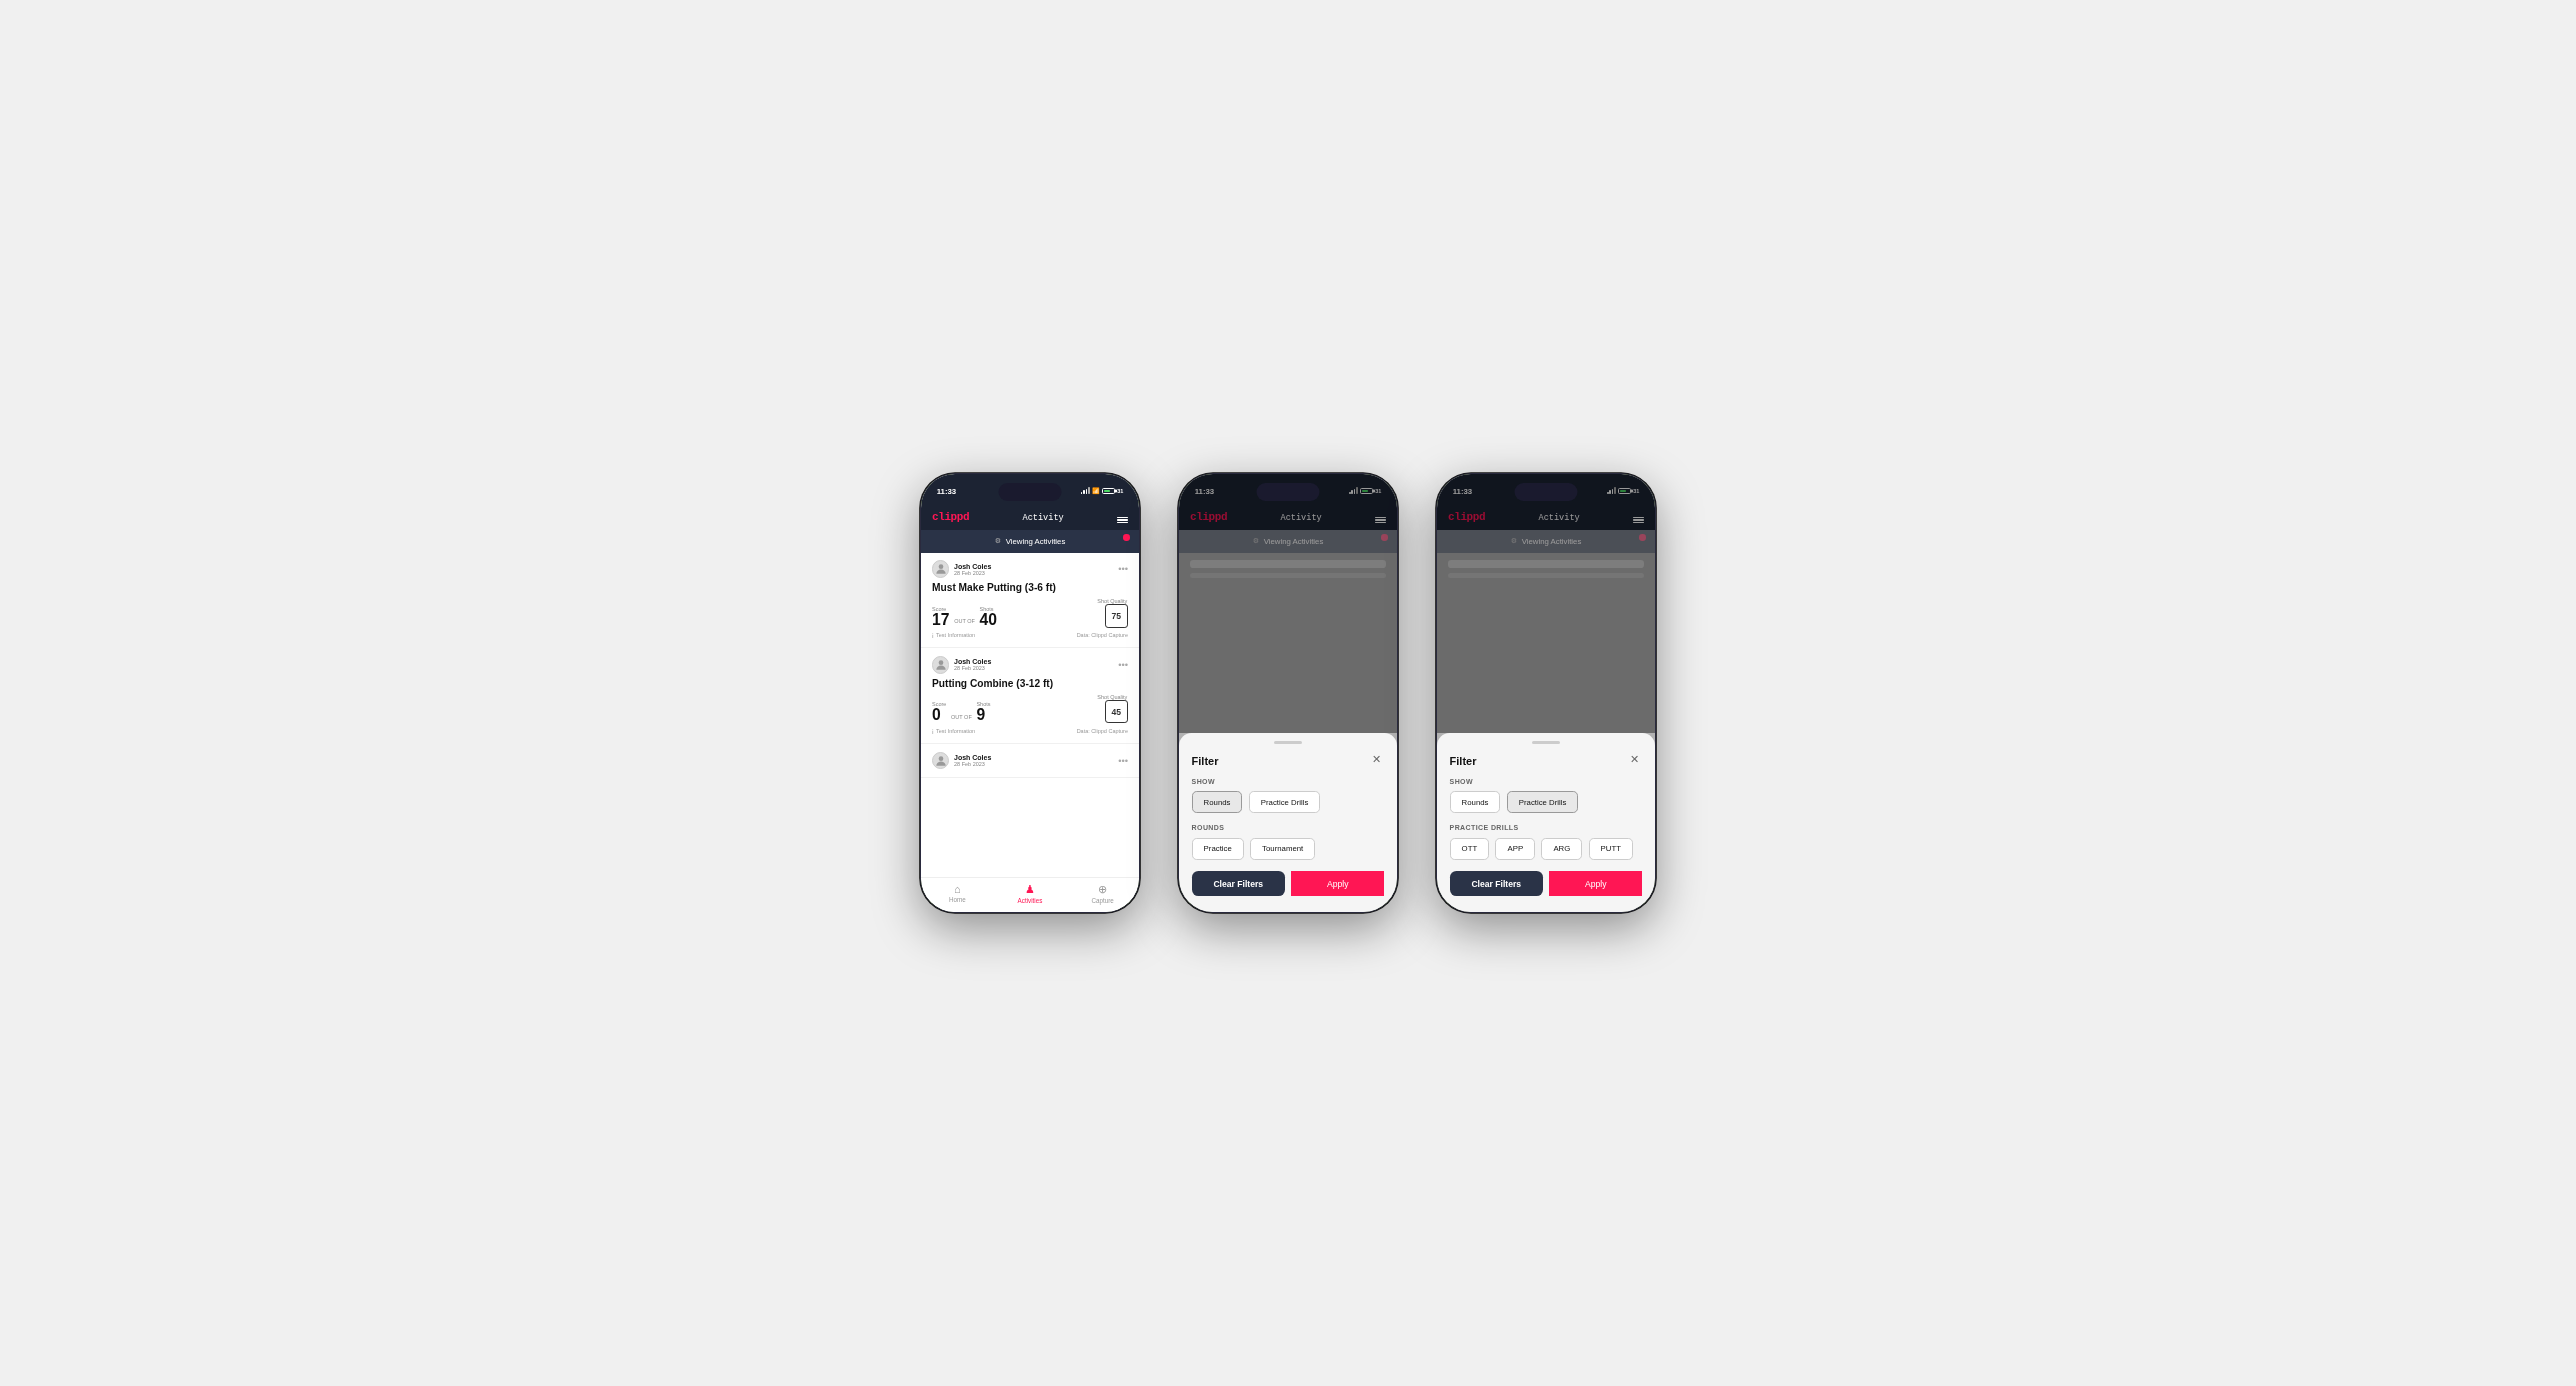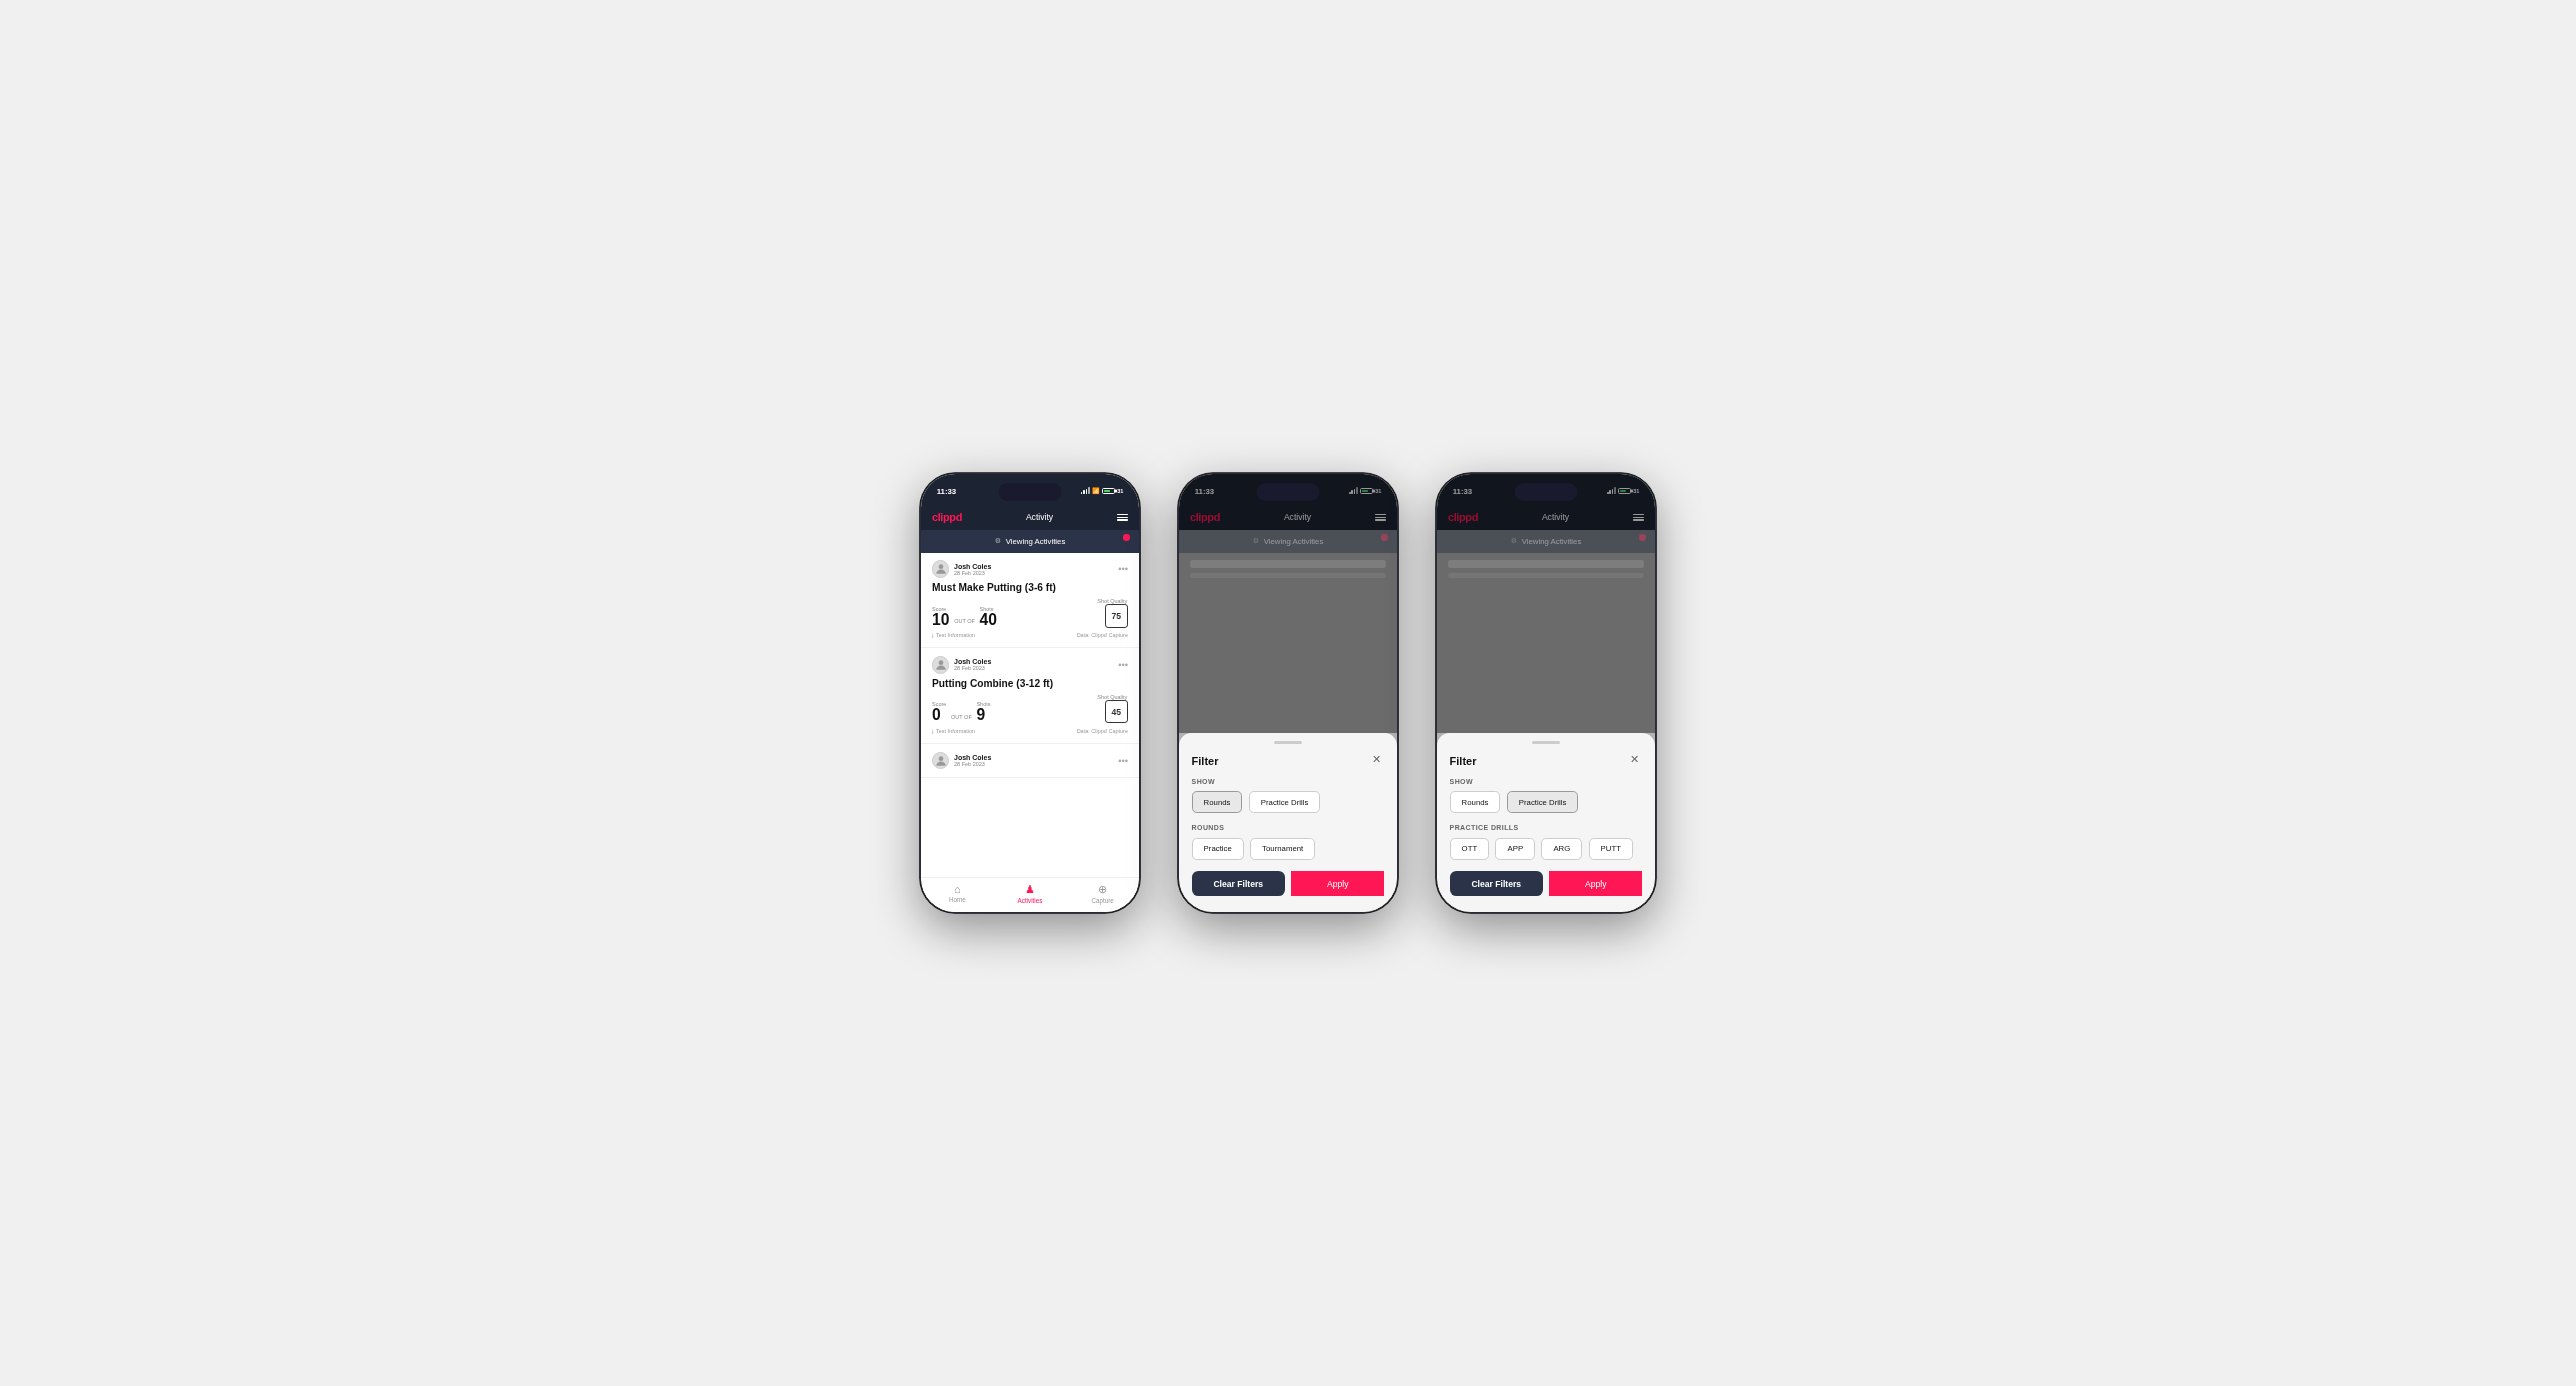--- a/index.html
+++ b/index.html
@@ -113,24 +113,25 @@
     .battery-fill {
       background: #4cd964;
       height: 100%;
       width: 70%;
       border-radius: 0.8px;
     }
 
     
     .app-header {
       display: flex;
-      align-items: center;
+      align-items: flex-end;
       justify-content: space-between;
       padding: 6.3px 11px;
       background: #1c2333;
+      font-family: Liberation Mono, monospace;
     }
     .logo-text {
       font-size: 11px;
       font-weight: 800;
       color: #ff1654;
       letter-spacing: -0.4px;
     }
     .header-title {
       font-size: 8.6px;
       font-weight: 500;
@@ -491,21 +492,21 @@
                 <span class="user-name">Josh Coles</span>
                 <span class="user-date">28 Feb 2023</span>
               </div>
             </div>
             <span class="more-dots">•••</span>
           </div>
           <div class="activity-title">Must Make Putting (3-6 ft)</div>
           <div class="stats-row">
             <div>
               <span class="stat-label">Score</span>
-              <span class="stat-value">10</span>
+              <span class="stat-value">17</span>
             </div>
             <span class="out-of-text">OUT OF</span>
             <div>
               <span class="stat-label">Shots</span>
               <span class="stat-value">40</span>
             </div>
             <div style="margin-left:auto; display:flex; flex-direction:column; align-items:center;">
               <span class="stat-label">Shot Quality</span>
               <div class="shot-quality-badge">
                 <span>75</span>

